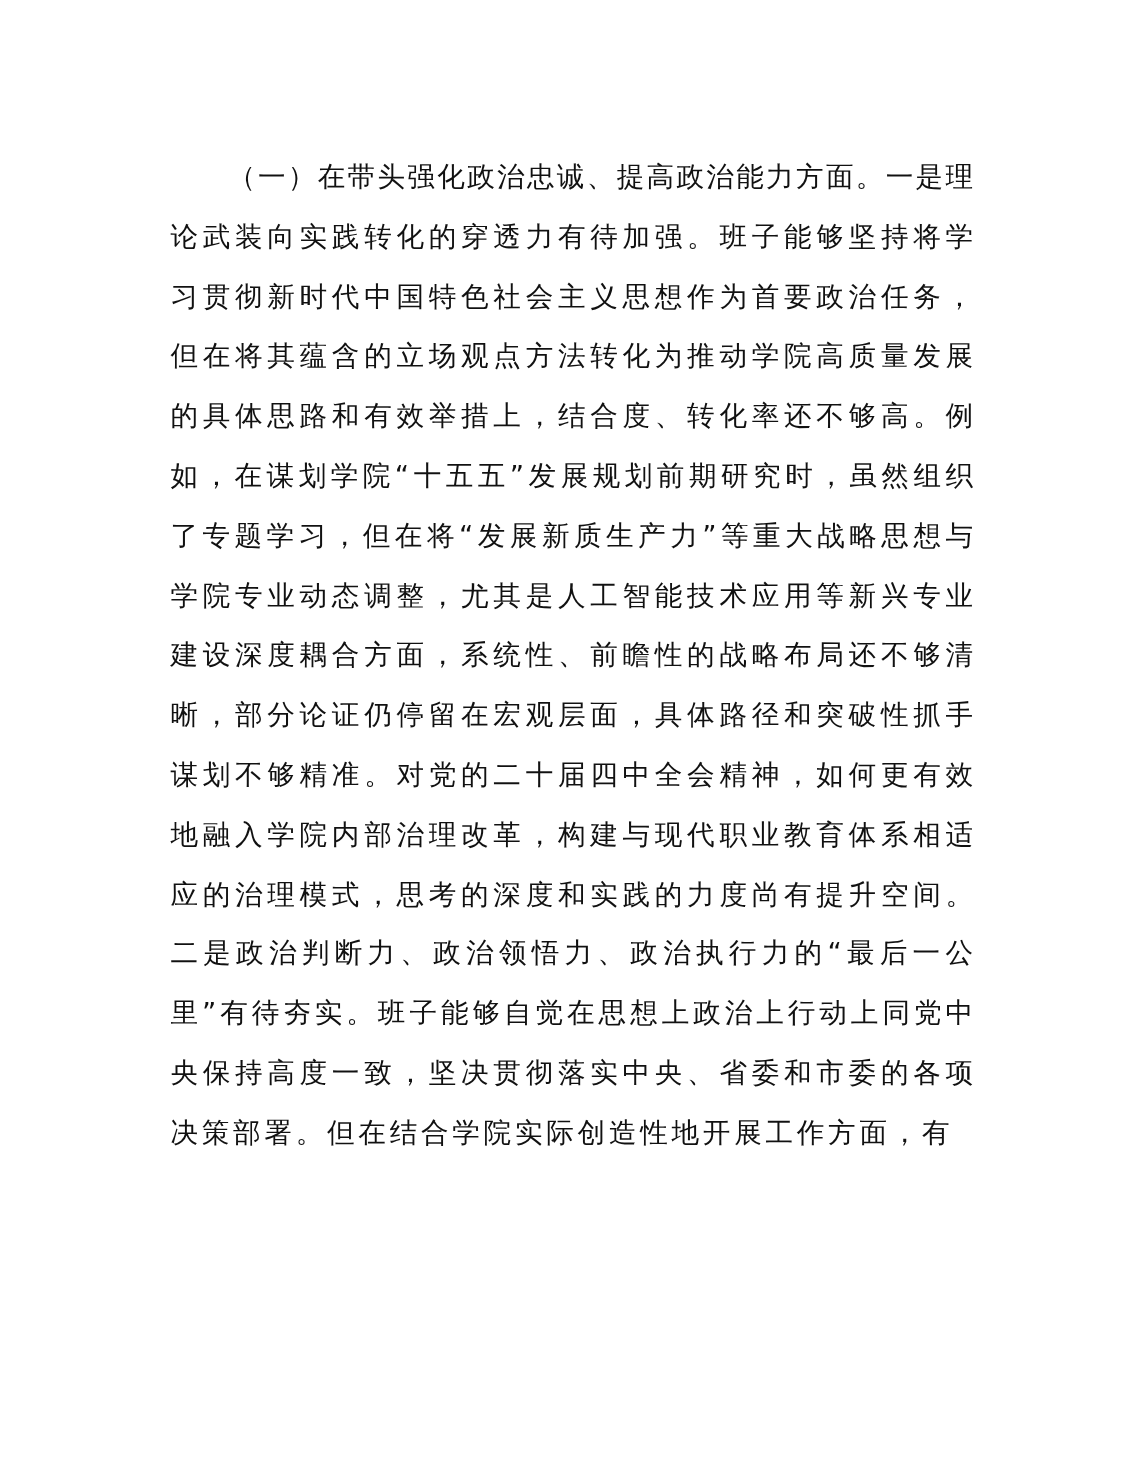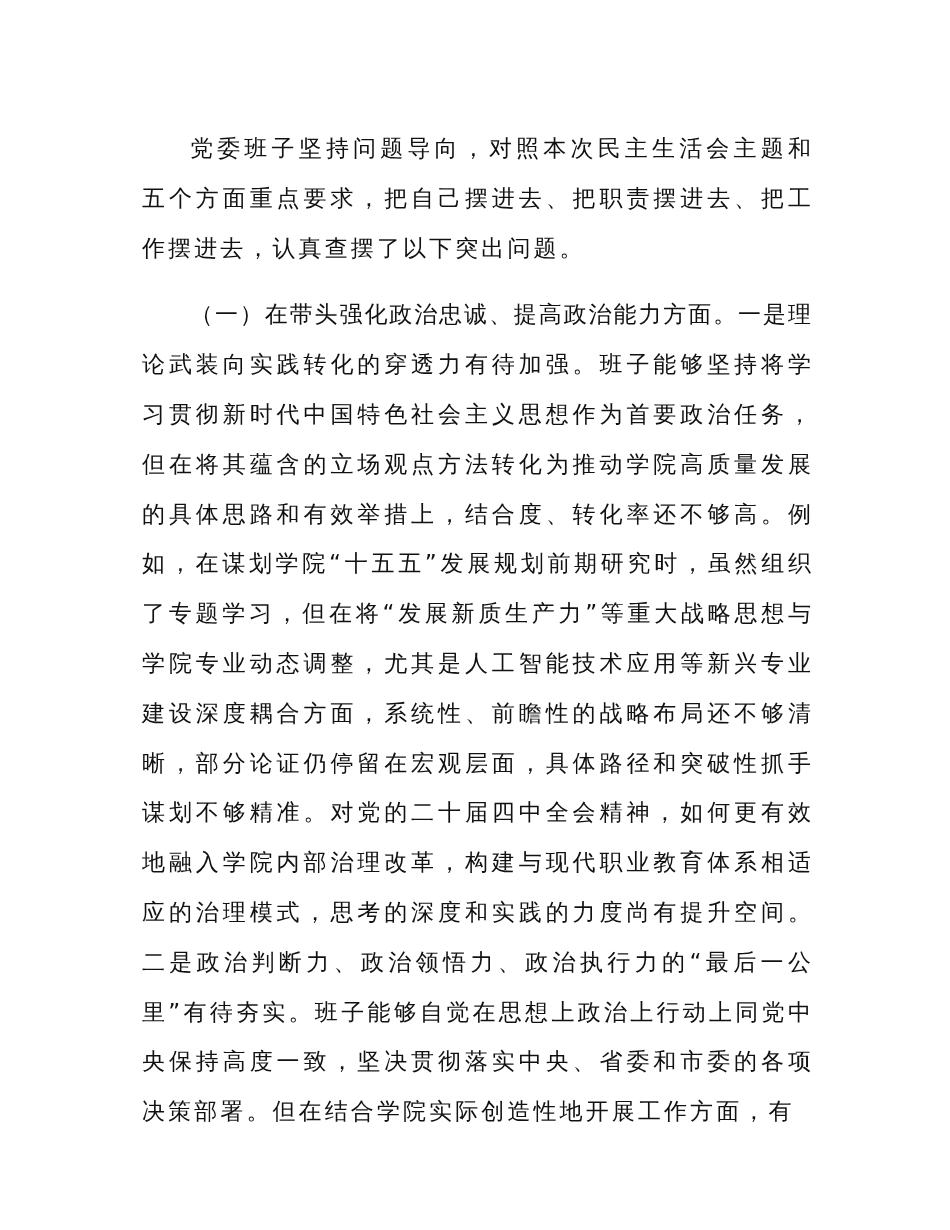--- a/index.html
+++ b/index.html
@@ -18,15 +18,14 @@
       text-align-last: left;
     }
     .para { margin: 0; text-indent: 48px; word-break: break-all; }
     .para + .para { margin-top: 17px; }
     .bold { font-weight: normal; letter-spacing: 1.5px; }
   </style>
 </head>
 <body>
 
 <div class="page">
-  <p class="para"><span>党委班子坚持问题导向，对照本次民主生活会主题和五个方面重点要求，把自己摆进去、把职责摆进去、把工作摆进去，认真查摆了以下突出问题。</span></p>
   <p class="para"><span class="bold">（一）在带头强化政治忠诚、提高政治能力方面。</span><span class="bold">一是</span><span>理论武装向实践转化的穿透力有待加强。班子能够坚持将学习贯彻新时代中国特色社会主义思想作为首要政治任务，但在将其蕴含的立场观点方法转化为推动学院高质量发展的具体思路和有效举措上，结合度、转化率还不够高。例如，在谋划学院“十五五”发展规划前期研究时，虽然组织了专题学习，但在将“发展新质生产力”等重大战略思想与学院专业动态调整，尤其是人工智能技术应用等新兴专业建设深度耦合方面，系统性、前瞻性的战略布局还不够清晰，部分论证仍停留在宏观层面，具体路径和突破性抓手谋划不够精准。对党的二十届四中全会精神，如何更有效地融入学院内部治理改革，构建与现代职业教育体系相适应的治理模式，思考的深度和实践的力度尚有提升空间。二是政治判断力、政治领悟力、政治执行力的“最后一公里”有待夯实。班子能够自觉在思想上政治上行动上同党中央保持高度一致，坚决贯彻落实中央、省委和市委的各项决策部署。但在结合学院实际创造性地开展工作方面，有</span></p>
 </div>
 
 </body></html>

